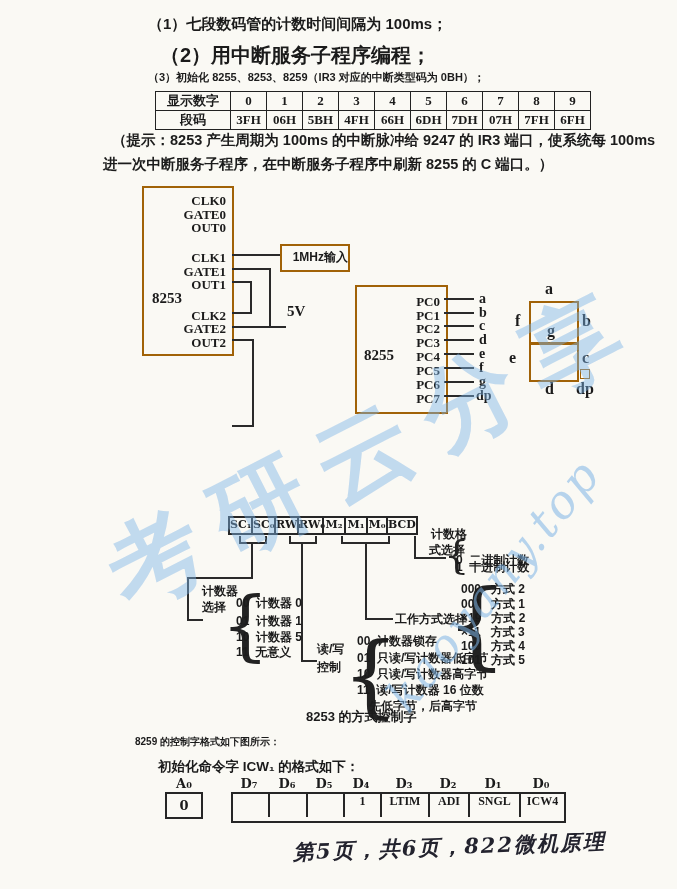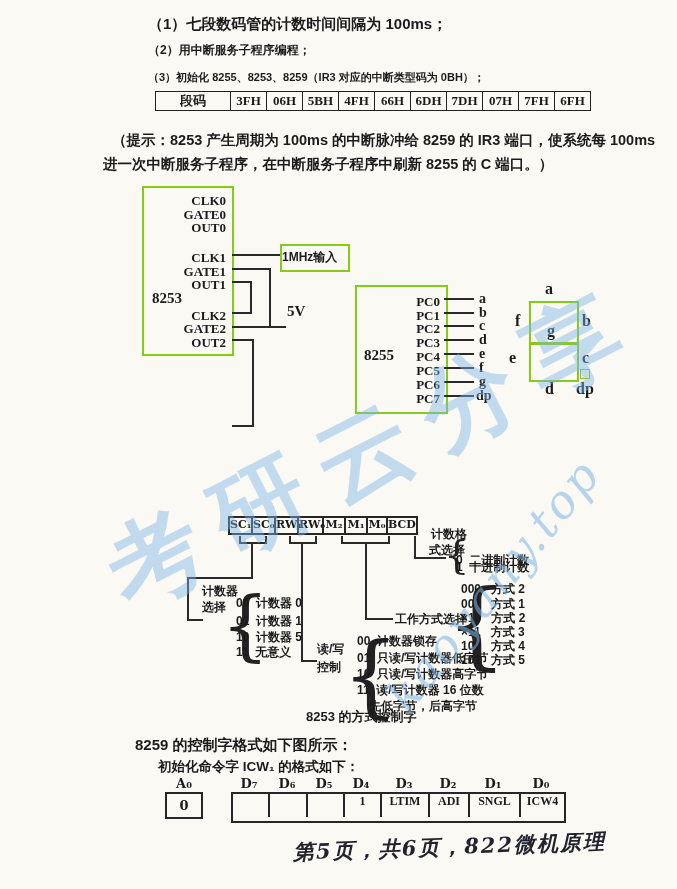--- a/index.html
+++ b/index.html
@@ -2,21 +2,21 @@
 <html><head>
 <meta charset="utf-8">
 <style>
   html,body{margin:0;padding:0;}
   body{background:#e8e6e0;}
   .page{position:relative;width:677px;height:889px;background:#faf9f4;overflow:hidden;
         font-family:"Liberation Sans",sans-serif;color:#1b1b1b;padding-left:12px;}
   .t{position:absolute;white-space:nowrap;line-height:1.25;}
   .cn{font-family:"Liberation Sans",sans-serif;font-weight:600;}
   .ln{position:absolute;background:#2a2a2a;}
-  .bx{position:absolute;border:2px solid #84cc16;background:transparent;}
+  .bx{position:absolute;border:2px solid #a16207;background:transparent;}
   .pin{position:absolute;right:6px;font:700 13px "Liberation Serif",serif;white-space:nowrap;}
   .chiplabel{position:absolute;font:700 15px "Liberation Serif",serif;}
   .seg{position:absolute;font:700 16px "Liberation Serif",serif;}
   .wire-label{position:absolute;font:700 14px "Liberation Serif",serif;}
   .brace{position:absolute;font-family:"DejaVu Serif",serif;font-weight:400;color:#222;line-height:1;}
   .item{position:absolute;white-space:pre;font:600 12px "Liberation Sans",sans-serif;}
   .small-lbl{position:absolute;white-space:nowrap;font:600 12px "Liberation Sans",sans-serif;}
   table.segtable{position:absolute;left:155px;top:91px;border-collapse:collapse;}
   table.segtable td{border:1.6px solid #222;height:16px;text-align:center;padding:0 2px;
         font:700 13px "Liberation Serif",serif;}
@@ -36,59 +36,72 @@
   .wm{position:absolute;pointer-events:none;white-space:nowrap;}
   .footer-note{position:absolute;left:293px;top:833px;font:700 italic 21px "DejaVu Serif",serif;
         color:#23232e;transform:rotate(-2deg);letter-spacing:2px;}
 </style>
 </head>
 <body>
 
 <div class="page">
 
   <div class="t cn" style="left:148px;top:15px;font-size:15px">（1）七段数码管的计数时间间隔为 100ms；</div>
-  <div class="t cn" style="left:148px;top:43px;font-size:12px">（2）用中断服务子程序编程；</div>
+  <div class="t cn" style="left:160px;top:43px;font-size:20px">（2）用中断服务子程序编程；</div>
   <div class="t cn" style="left:148px;top:71px;font-size:11px">（3）初始化 8255、8253、8259（IR3 对应的中断类型码为 0BH）；</div>
 
   <table class="segtable">
     <tbody>
+        <tr>
+      <td class="lblcol">显示数字</td>
+      <td class="digit">0</td>
+      <td class="digit">1</td>
+      <td class="digit">2</td>
+      <td class="digit">3</td>
+      <td class="digit">4</td>
+      <td class="digit">5</td>
+      <td class="digit">6</td>
+      <td class="digit">7</td>
+      <td class="digit">8</td>
+      <td class="digit">9</td>
+    </tr>
     <tr>
       <td class="lblcol">段码</td>
       <td class="digit">3FH</td>
       <td class="digit">06H</td>
       <td class="digit">5BH</td>
       <td class="digit">4FH</td>
       <td class="digit">66H</td>
       <td class="digit">6DH</td>
       <td class="digit">7DH</td>
       <td class="digit">07H</td>
       <td class="digit">7FH</td>
       <td class="digit">6FH</td>
     </tr>
   </tbody>
     </table>
 
-  <div class="t cn" style="left:112px;top:131px;font-size:14.5px">（提示：8253 产生周期为 100ms 的中断脉冲给 8259 的 IR3 端口，使系统每 100ms</div>
+  <div class="t cn" style="left:112px;top:131px;font-size:14.5px">（提示：8253 产生周期为 100ms 的中断脉冲给 9247 的 IR3 端口，使系统每 100ms</div>
   <div class="t cn" style="left:103px;top:155px;font-size:14.5px">进一次中断服务子程序，在中断服务子程序中刷新 8255 的 C 端口。）</div>
 
   <div class="bx" style="left:142px;top:186px;width:88px;height:166px">
     <span class="pin" style="top:5px">CLK0</span>
     <span class="pin" style="top:19px">GATE0</span>
     <span class="pin" style="top:32px">OUT0</span>
     <span class="pin" style="top:62px">CLK1</span>
     <span class="pin" style="top:76px">GATE1</span>
     <span class="pin" style="top:89px">OUT1</span>
     <span class="pin" style="top:120px">CLK2</span>
     <span class="pin" style="top:133px">GATE2</span>
     <span class="pin" style="top:147px">OUT2</span>
     <span class="chiplabel" style="left:8px;top:102px">8253</span>
   </div>
 
   <div class="bx" style="left:280px;top:244px;width:66px;height:24px">
-    <span class="cn" style="position:absolute;left:0;right:0;top:3px;text-align:left;font-size:12px">1MHz输入</span>
+    <span class="cn" style="position:absolute;left:0;right:0;top:3px;text-align:right;font-size:12px">1MHz输入</span>
   </div>
 
   <div class="ln" style="left:232px;top:254px;width:48px;height:2px"></div>
   <div class="ln" style="left:232px;top:268px;width:38px;height:2px"></div>
   <div class="ln" style="left:269px;top:268px;width:2px;height:60px"></div>
   <div class="ln" style="left:232px;top:326px;width:54px;height:2px"></div>
   <div class="ln" style="left:232px;top:281px;width:20px;height:2px"></div>
   <div class="ln" style="left:250px;top:281px;width:2px;height:33px"></div>
   <div class="ln" style="left:232px;top:312px;width:20px;height:2px"></div>
   <div class="ln" style="left:232px;top:339px;width:22px;height:2px"></div>
@@ -200,21 +213,21 @@
   <span class="item" style="left:461px;top:652px">101   方式 5</span>
 
   <span class="small-lbl" style="left:431px;top:526px">计数格</span>
   <span class="small-lbl" style="left:429px;top:542px">式选择</span>
   <span class="brace" style="left:444px;top:534px;font-size:40px">{</span>
   <span class="item" style="left:456px;top:559px">1  十进制计数</span>
   <span class="item" style="left:456px;top:552px">0  二进制计数</span>
 
   <div class="t cn" style="left:306px;top:709px;font-size:13px">8253 的方式控制字</div>
 
-  <div class="t cn" style="left:135px;top:736px;font-size:15px">8259 的控制字格式如下图所示：</div>
+  <div class="t cn" style="left:135px;top:736px;font-size:10px">8259 的控制字格式如下图所示：</div>
   <div class="t cn" style="left:158px;top:759px;font-size:13.5px">初始化命令字 ICW₁ 的格式如下：</div>
 
   <span class="hdr" style="left:184px;top:776px">A₀</span>
   <span class="hdr" style="left:249px;top:776px">D₇</span>
   <span class="hdr" style="left:287px;top:776px">D₆</span>
   <span class="hdr" style="left:324px;top:776px">D₅</span>
   <span class="hdr" style="left:361px;top:776px">D₄</span>
   <span class="hdr" style="left:404px;top:776px">D₃</span>
   <span class="hdr" style="left:448px;top:776px">D₂</span>
   <span class="hdr" style="left:493px;top:776px">D₁</span>

